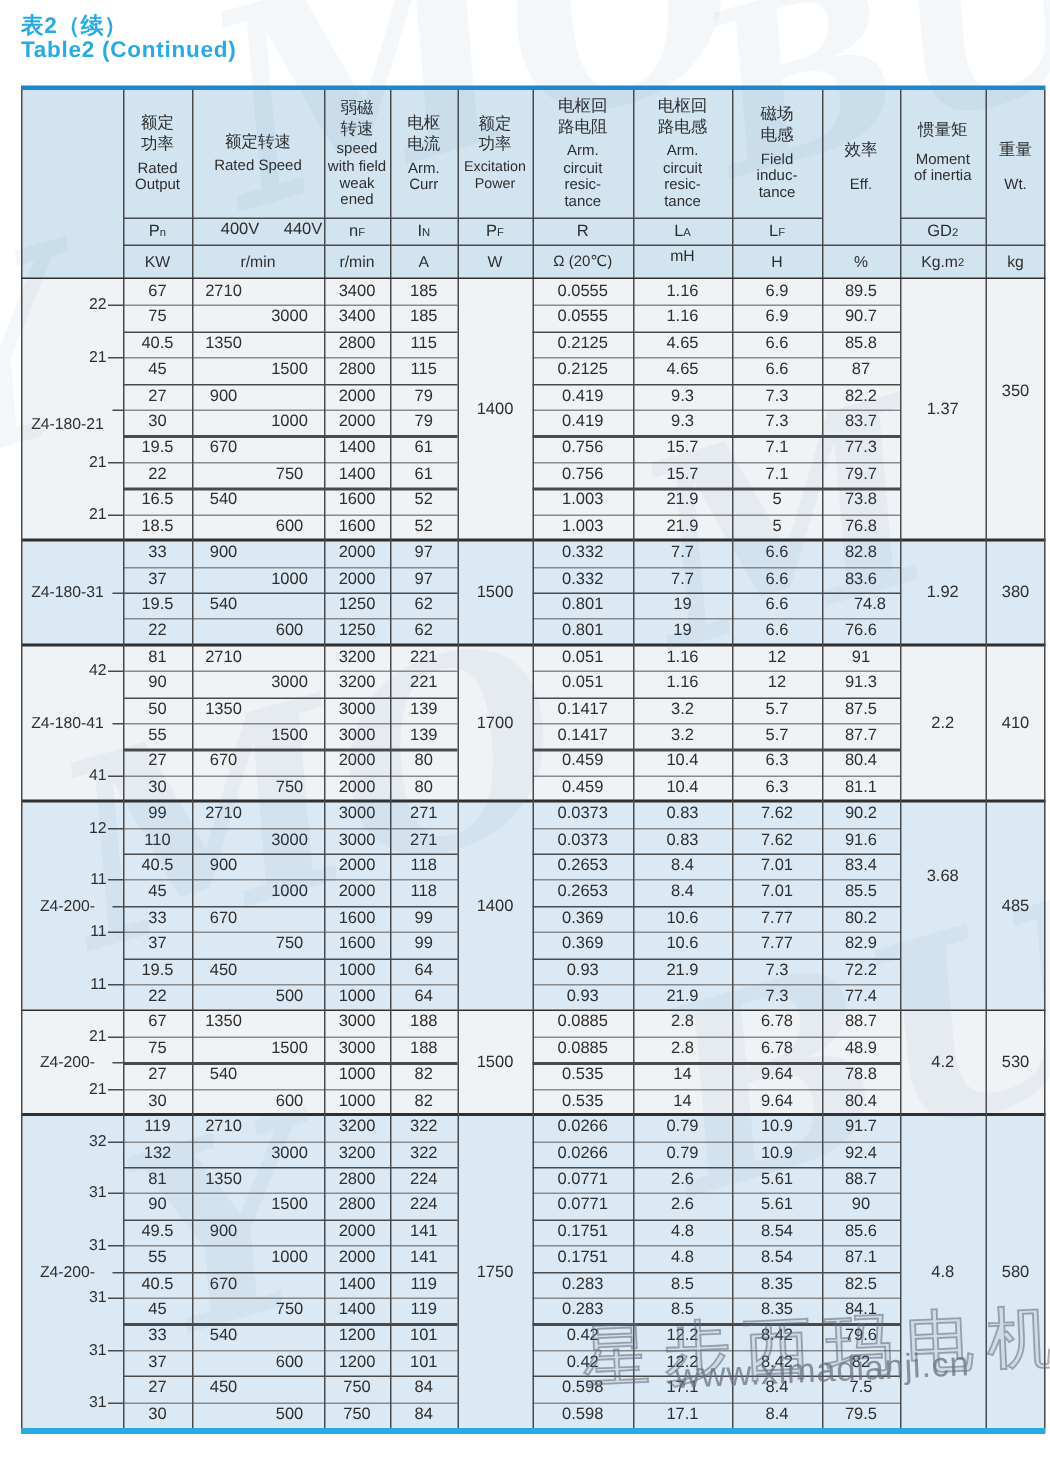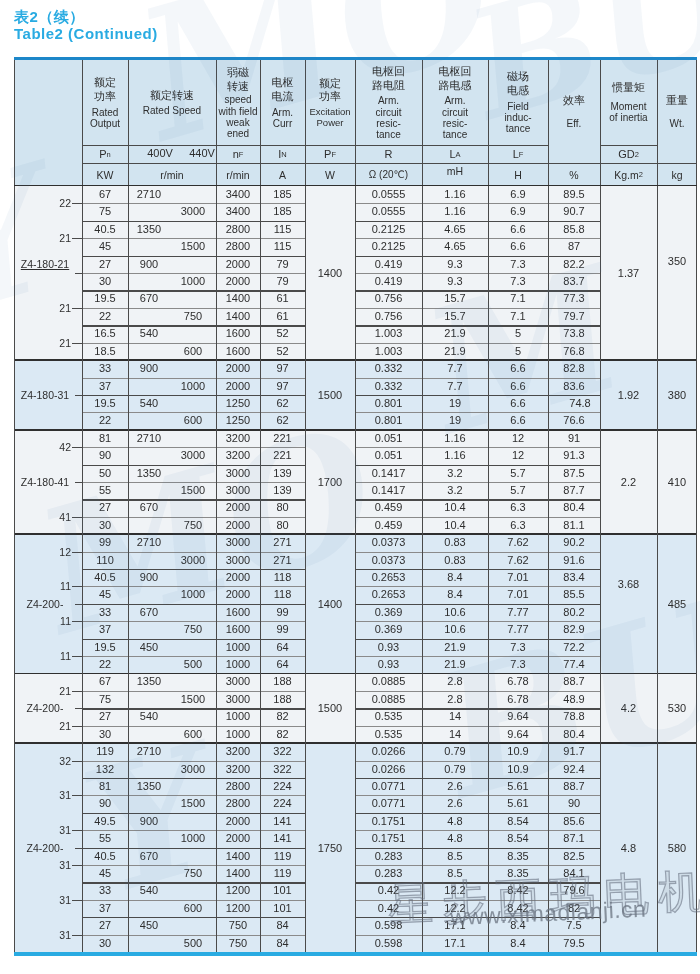--- a/index.html
+++ b/index.html
@@ -241,21 +241,21 @@
         <div class="dc" style="top: 285.68px; height: 17.41px; line-height: 17.41px; left: 155px; width: 48px;">600</div>
         <div class="dc" style="top: 285.68px; height: 17.41px; line-height: 17.41px; left: 202px; width: 44px;">1600</div>
         <div class="dc" style="top: 285.68px; height: 17.41px; line-height: 17.41px; left: 246px; width: 45px;">52</div>
         <div class="dc" style="top: 285.68px; height: 17.41px; line-height: 17.41px; left: 341px; width: 67px;">1.003</div>
         <div class="dc" style="top: 285.68px; height: 17.41px; line-height: 17.41px; left: 408px; width: 66px;">21.9</div>
         <div class="dc" style="top: 285.68px; height: 17.41px; line-height: 17.41px; left: 474px; width: 60px;">5</div>
         <div class="dc" style="top: 285.68px; height: 17.41px; line-height: 17.41px; left: 534px; width: 52px;">76.8</div>
         <div class="mc" style="left: 291px; width: 50px; top: 129px; height: 174.09px;">1400</div>
         <div class="mc" style="left: 586px; width: 57px; top: 129px; height: 174.09px;">1.37</div>
         <div class="mc" style="left: 643px; width: 40px; top: 129px; height: 149px;">350</div>
-        <div class="tlabel" style="left: 2px; width: 58px; top: 198px; height: 18px; line-height: 18px; text-decoration: underline;">Z4-180-21</div>
+        <div class="tlabel" style="left: 2px; width: 58px; top: 217px; height: 18px; line-height: 18px;">Z4-180-21</div>
         <div class="tsuffix" style="left: 30px; width: 27px; top: 138.41px; height: 16px; line-height: 16px;">22</div>
         <div class="tsuffix" style="left: 30px; width: 27px; top: 173.23px; height: 16px; line-height: 16px;">21</div>
         <div class="tsuffix" style="left: 30px; width: 27px; top: 242.86px; height: 16px; line-height: 16px;">21</div>
         <div class="tsuffix" style="left: 30px; width: 27px; top: 277.68px; height: 16px; line-height: 16px;">21</div>
         <div class="stripe" style="left: 0px; top: 303.09px; width: 683px; height: 69.64px; background: rgb(219, 233, 244);"></div>
         <div class="dc" style="top: 303.09px; height: 17.41px; line-height: 17.41px; left: 68px; width: 46px;">33</div>
         <div class="dc" style="top: 303.09px; height: 17.41px; line-height: 17.41px; left: 110px; width: 50px;">900</div>
         <div class="dc" style="top: 303.09px; height: 17.41px; line-height: 17.41px; left: 202px; width: 44px;">2000</div>
         <div class="dc" style="top: 303.09px; height: 17.41px; line-height: 17.41px; left: 246px; width: 45px;">97</div>
         <div class="dc" style="top: 303.09px; height: 17.41px; line-height: 17.41px; left: 341px; width: 67px;">0.332</div>

